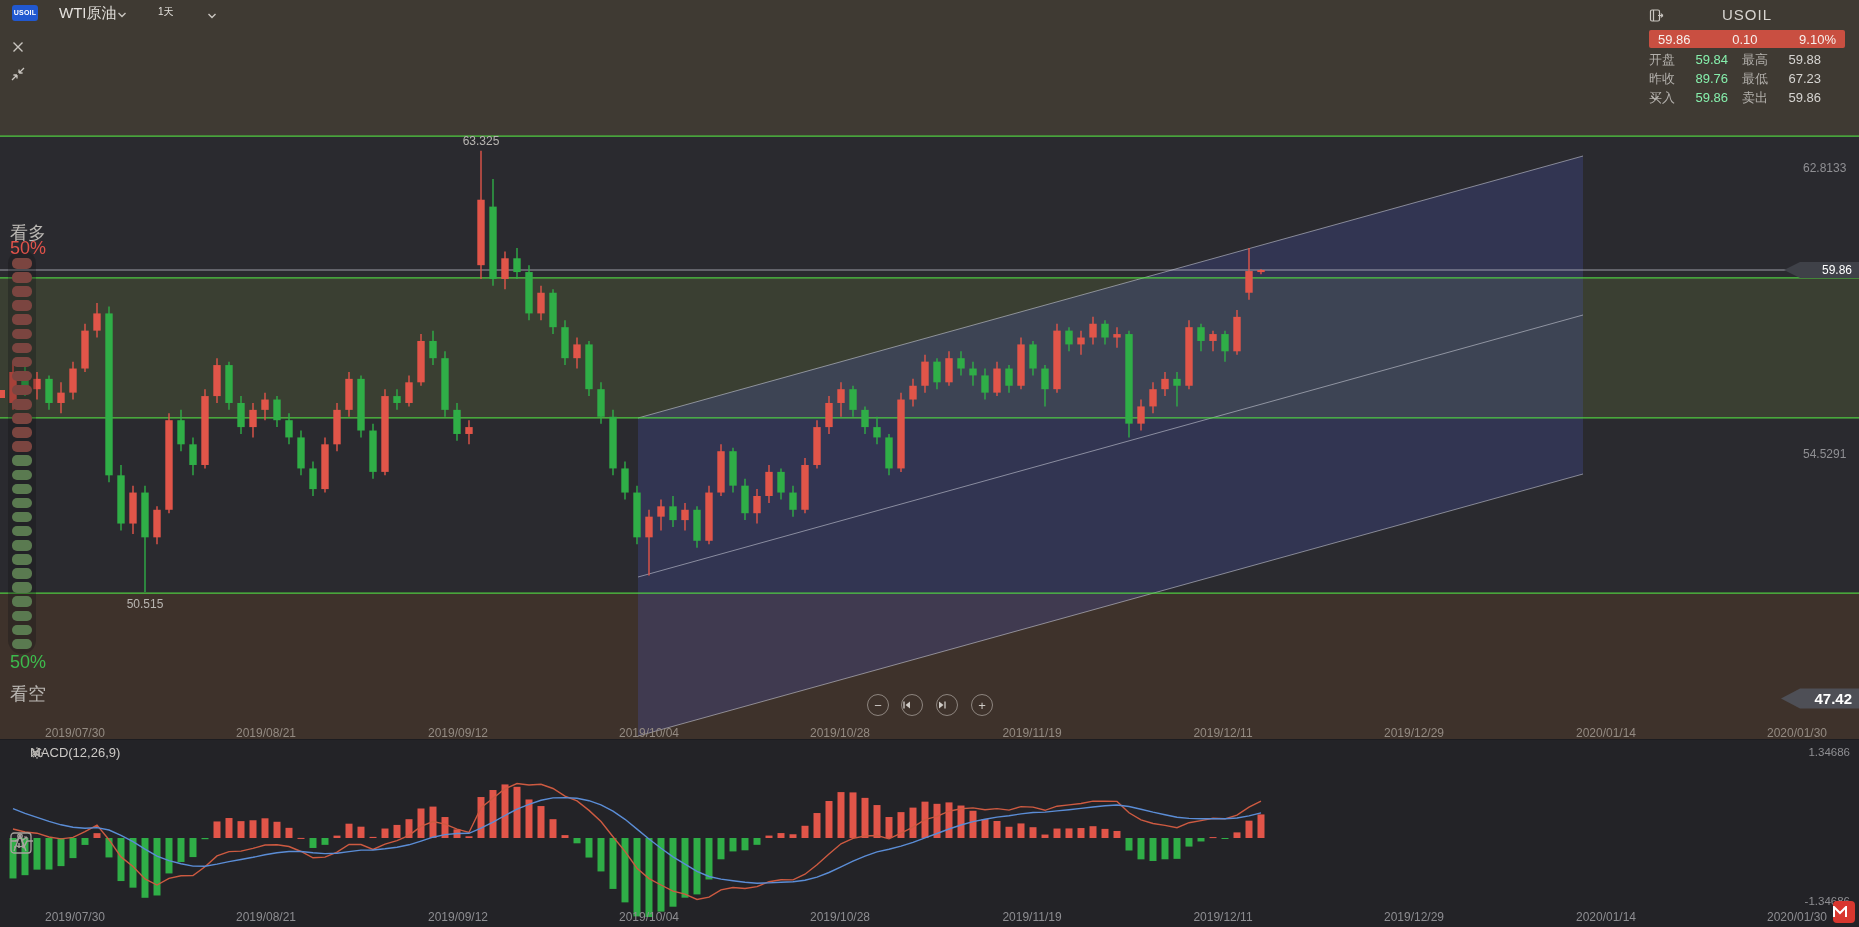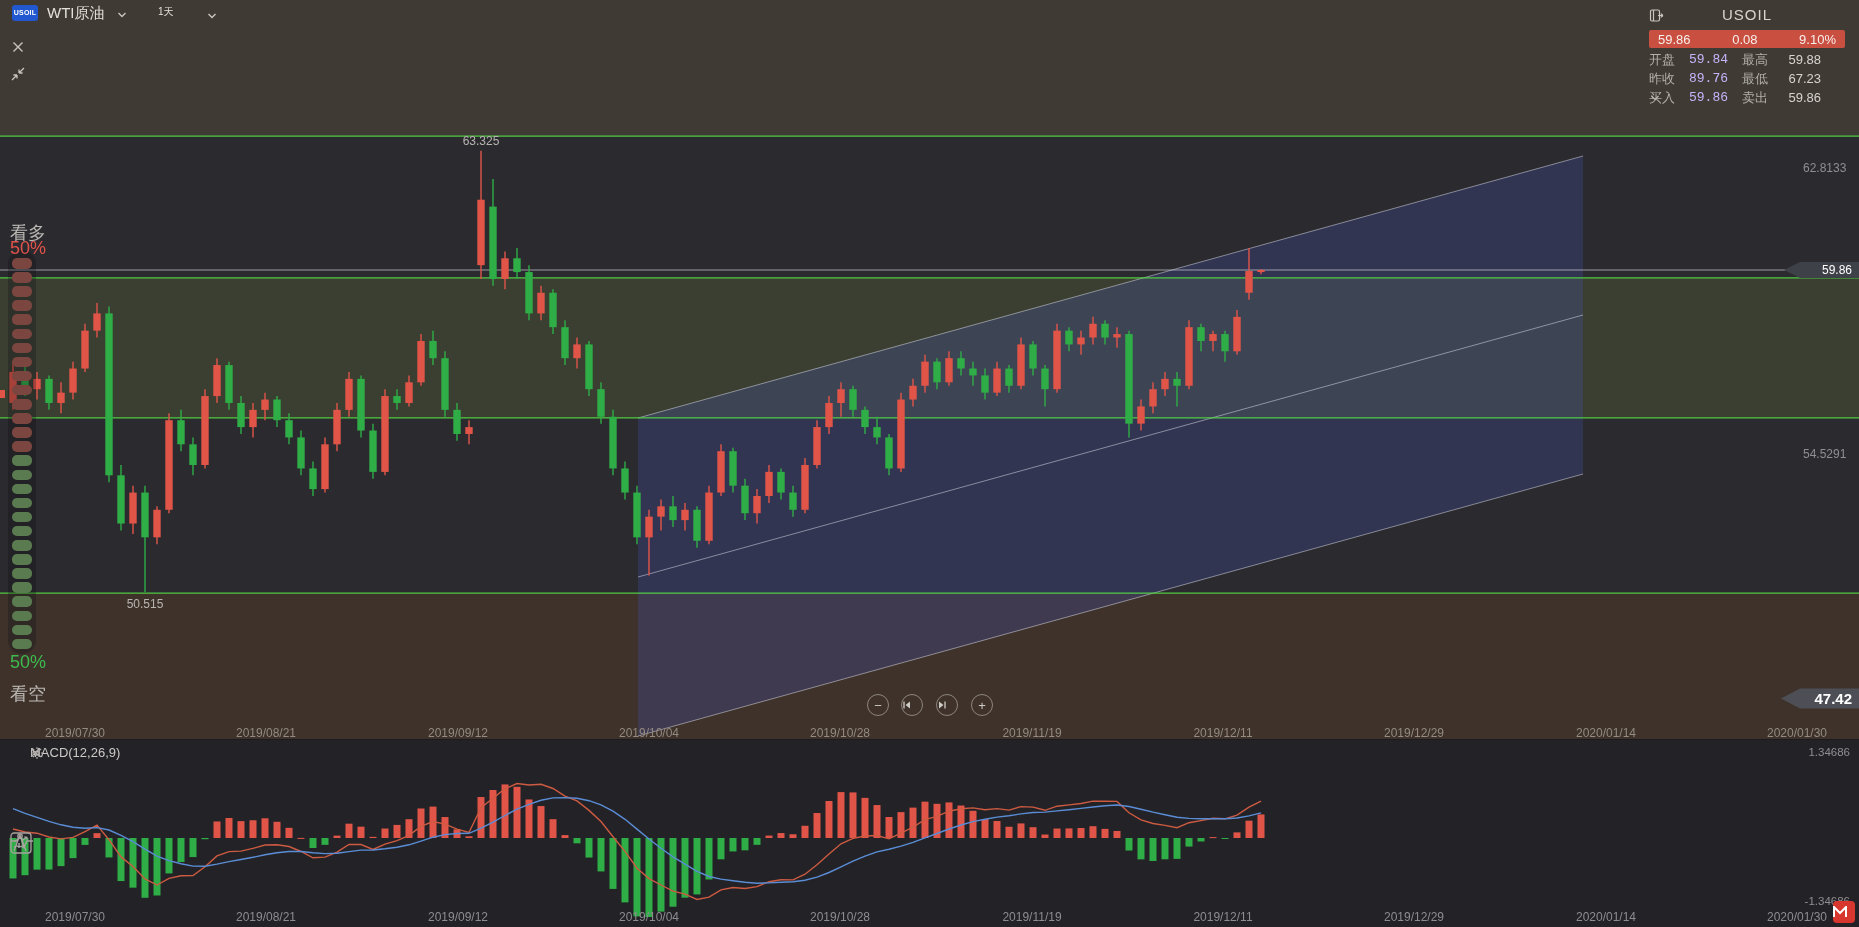--- a/index.html
+++ b/index.html
@@ -2,32 +2,32 @@
 <html><head>
 <meta charset="utf-8">
 <style>
   html,body{margin:0;padding:0;background:#111;}
   *{box-sizing:border-box;font-family:"Liberation Sans","DejaVu Sans",sans-serif;}
   #stage{position:relative;width:1859px;height:927px;overflow:hidden;background:#2a2a2f;}
   svg{position:absolute;left:0;display:block;}
   .hud{position:absolute;z-index:5;}
   .tb-badge{left:12px;top:5px;width:26px;height:16px;background:#2158d0;border-radius:3px;
     color:#fff;font-size:7px;font-weight:bold;text-align:center;line-height:16px;letter-spacing:.2px;}
-  .tb-title{left:47px;top:4px;font-size:15px;color:#e4e1dd;}
+  .tb-title{left:59px;top:4px;font-size:15px;color:#e4e1dd;}
   .tb-tf{left:158px;top:5px;font-size:10px;color:#e4e1dd;}
   .chev{width:12px;height:12px;}
   .icon-btn{color:#c9c5c0;cursor:pointer;}
   .qp{right:14px;top:4px;width:196px;color:#b9b6b2;font-size:13px;}
   .qp-head{display:flex;justify-content:space-between;align-items:center;height:20px;}
   .qp-sym{width:100%;text-align:center;color:#d8d5d1;font-size:15px;letter-spacing:1px;}
   .qp-banner{margin-top:6px;height:18px;border-radius:2px;display:flex;align-items:center;
     justify-content:space-between;padding:0 9px;color:#f7efec;font-size:13px;}
   .qp-row{display:flex;margin-top:4px;height:15px;align-items:center;font-size:13px;}
   .qp-l{width:33px;color:#b2afab;}
-  .qp-v{width:46px;text-align:right;color:#c4b5fd;margin-right:14px;font-family:Liberation Mono, monospace;}
+  .qp-v{width:46px;text-align:right;color:#86efac;margin-right:14px;}
   .qp-v2{width:46px;text-align:right;color:#d6d4d1;margin-right:2px;}
   .sent{left:10px;color:#b9b6b2;font-size:18px;}
   .gauge{position:absolute;left:8px;top:250px;width:28px;height:404px;border-radius:14px;
     background:rgba(15,15,18,.28);z-index:4;}
   .pill{position:absolute;left:4px;width:20px;height:10.5px;border-radius:5px;}
   .navbtn{position:absolute;width:22px;height:22px;border:1px solid rgba(205,200,195,.55);
     border-radius:50%;z-index:6;display:flex;align-items:center;justify-content:center;
     color:#cfcbc6;font-size:13px;line-height:1;cursor:pointer;background:transparent;}
   .macd-head{left:30px;top:745px;display:flex;align-items:center;gap:9px;z-index:6;color:#b5b2ae;}
   .macd-title{font-size:13px;color:#ccc9c6;}
@@ -431,21 +431,21 @@
     <div class="qp-head">
       <div class="qp-sym">USOIL</div>
       <svg width="15" height="15" viewBox="0 0 15 15" style="position:absolute;right:0;top:4px">
         <rect x="1.5" y="2" width="9" height="11" rx="1.5" fill="none" stroke="#c9c5c0" stroke-width="1.2"></rect>
         <line x1="4.5" y1="2" x2="4.5" y2="13" stroke="#c9c5c0" stroke-width="1.2"></line>
         <path d="M9 7.5 H14 M14 7.5 L11.8 5.6 M14 7.5 L11.8 9.4" stroke="#c9c5c0" stroke-width="1.2" fill="none"></path>
         </svg>
     </div>
     <div class="qp-banner" id="qp-banner" style="background: rgb(201, 79, 65);">
       <span>59.86</span>
-      <span>0.08</span>
+      <span>0.10</span>
       <span>9.10%</span>
     </div>
     <div class="qp-row">
       <span class="qp-l">开盘</span>
       <span class="qp-v">59.84</span>
       <span class="qp-l">最高</span>
       <span class="qp-v2">59.88</span>
     </div>
     <div class="qp-row">
       <span class="qp-l">昨收</span>

